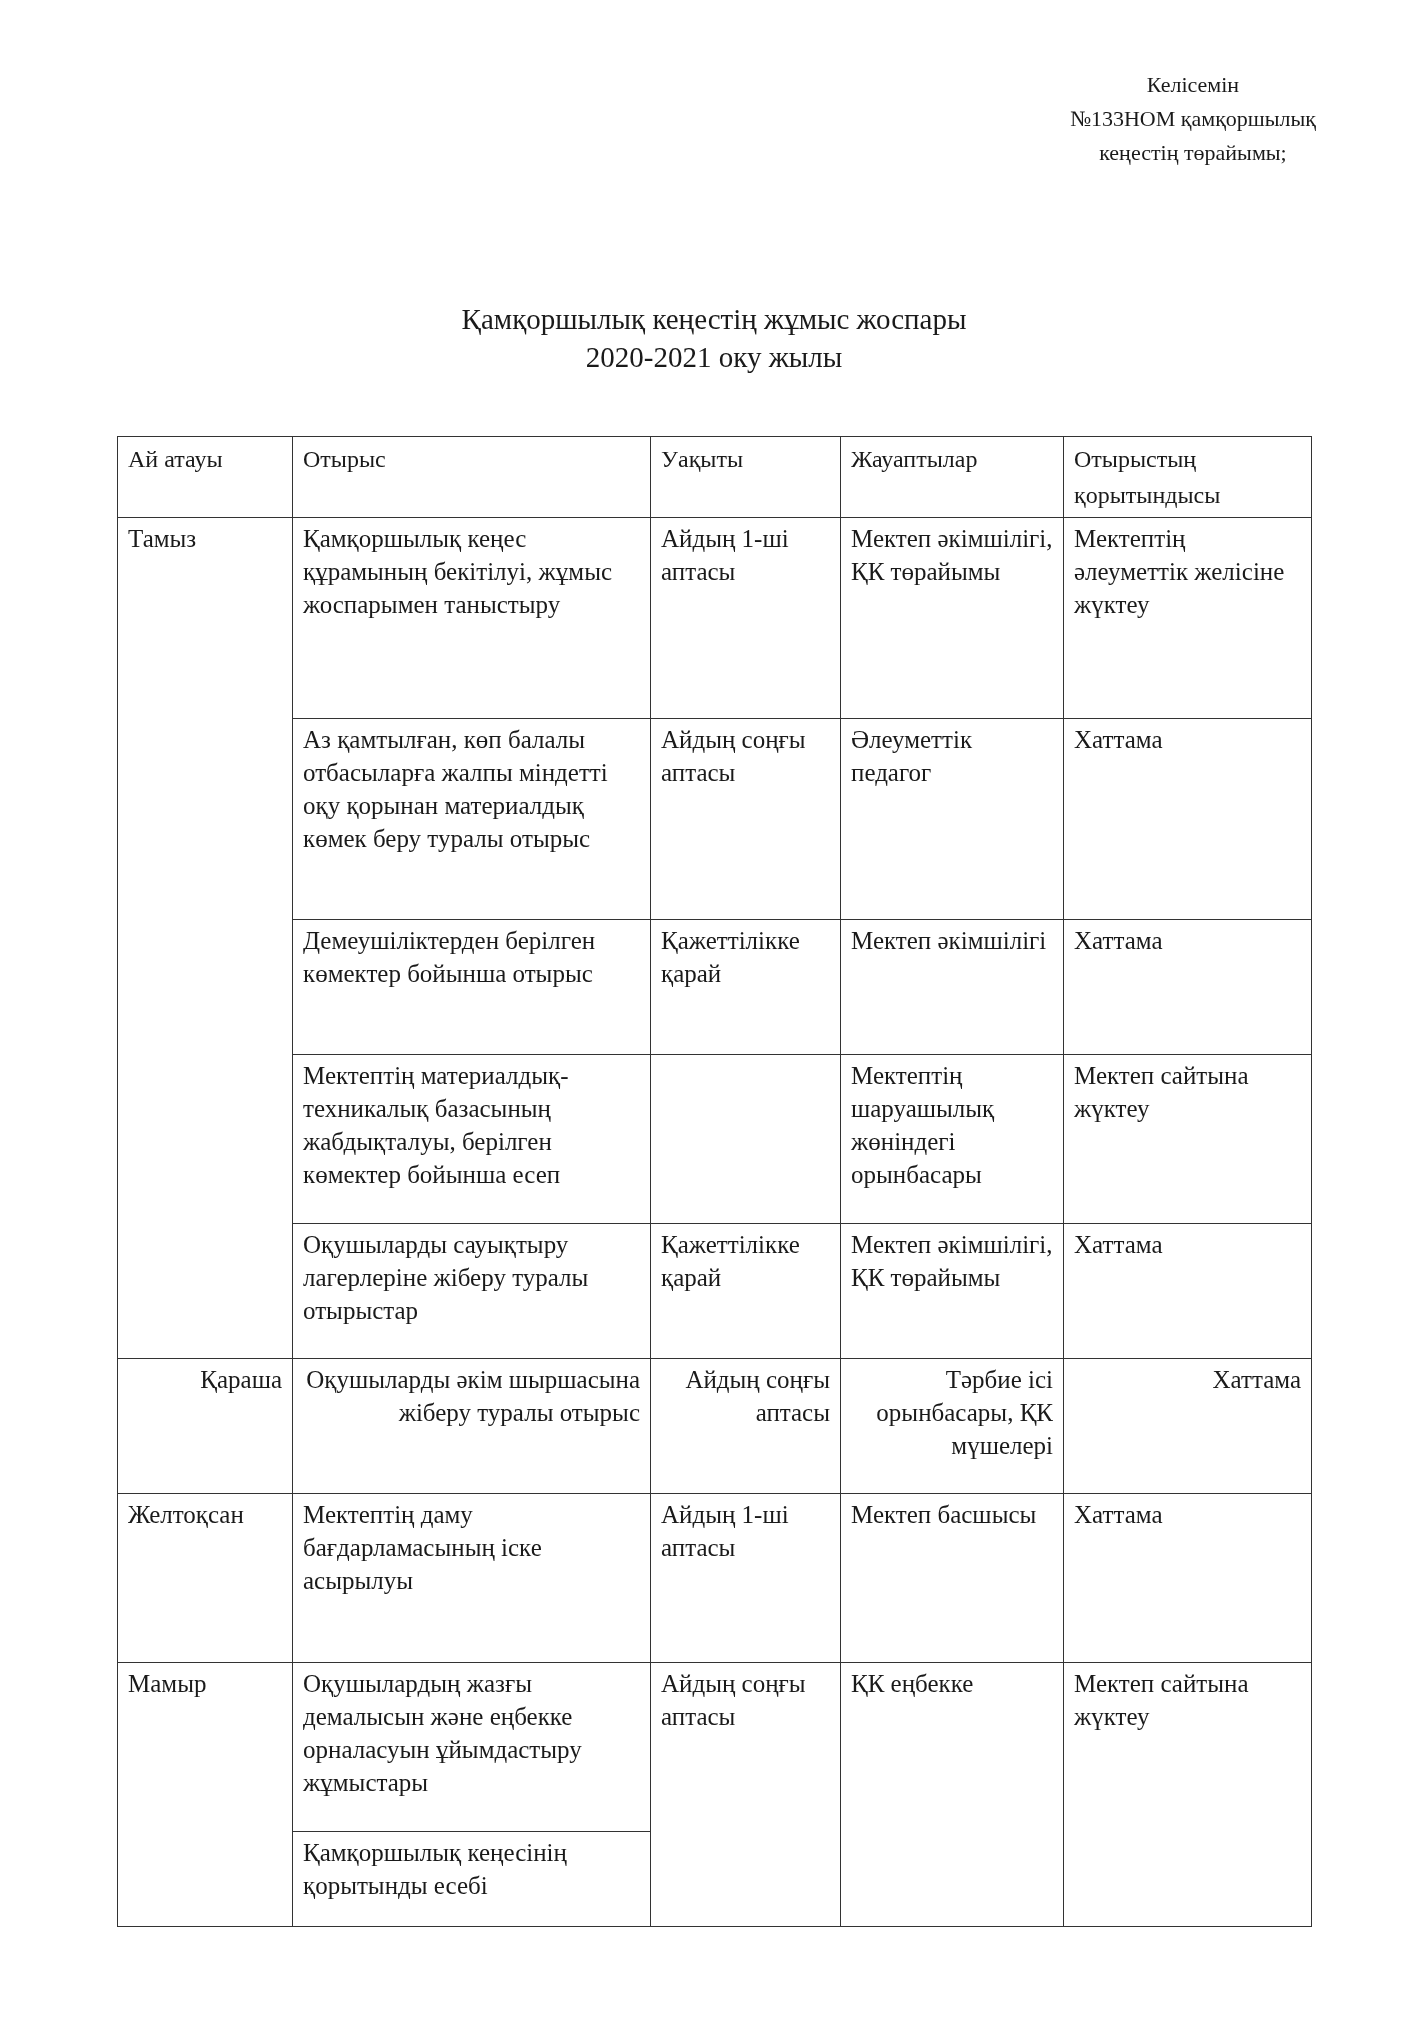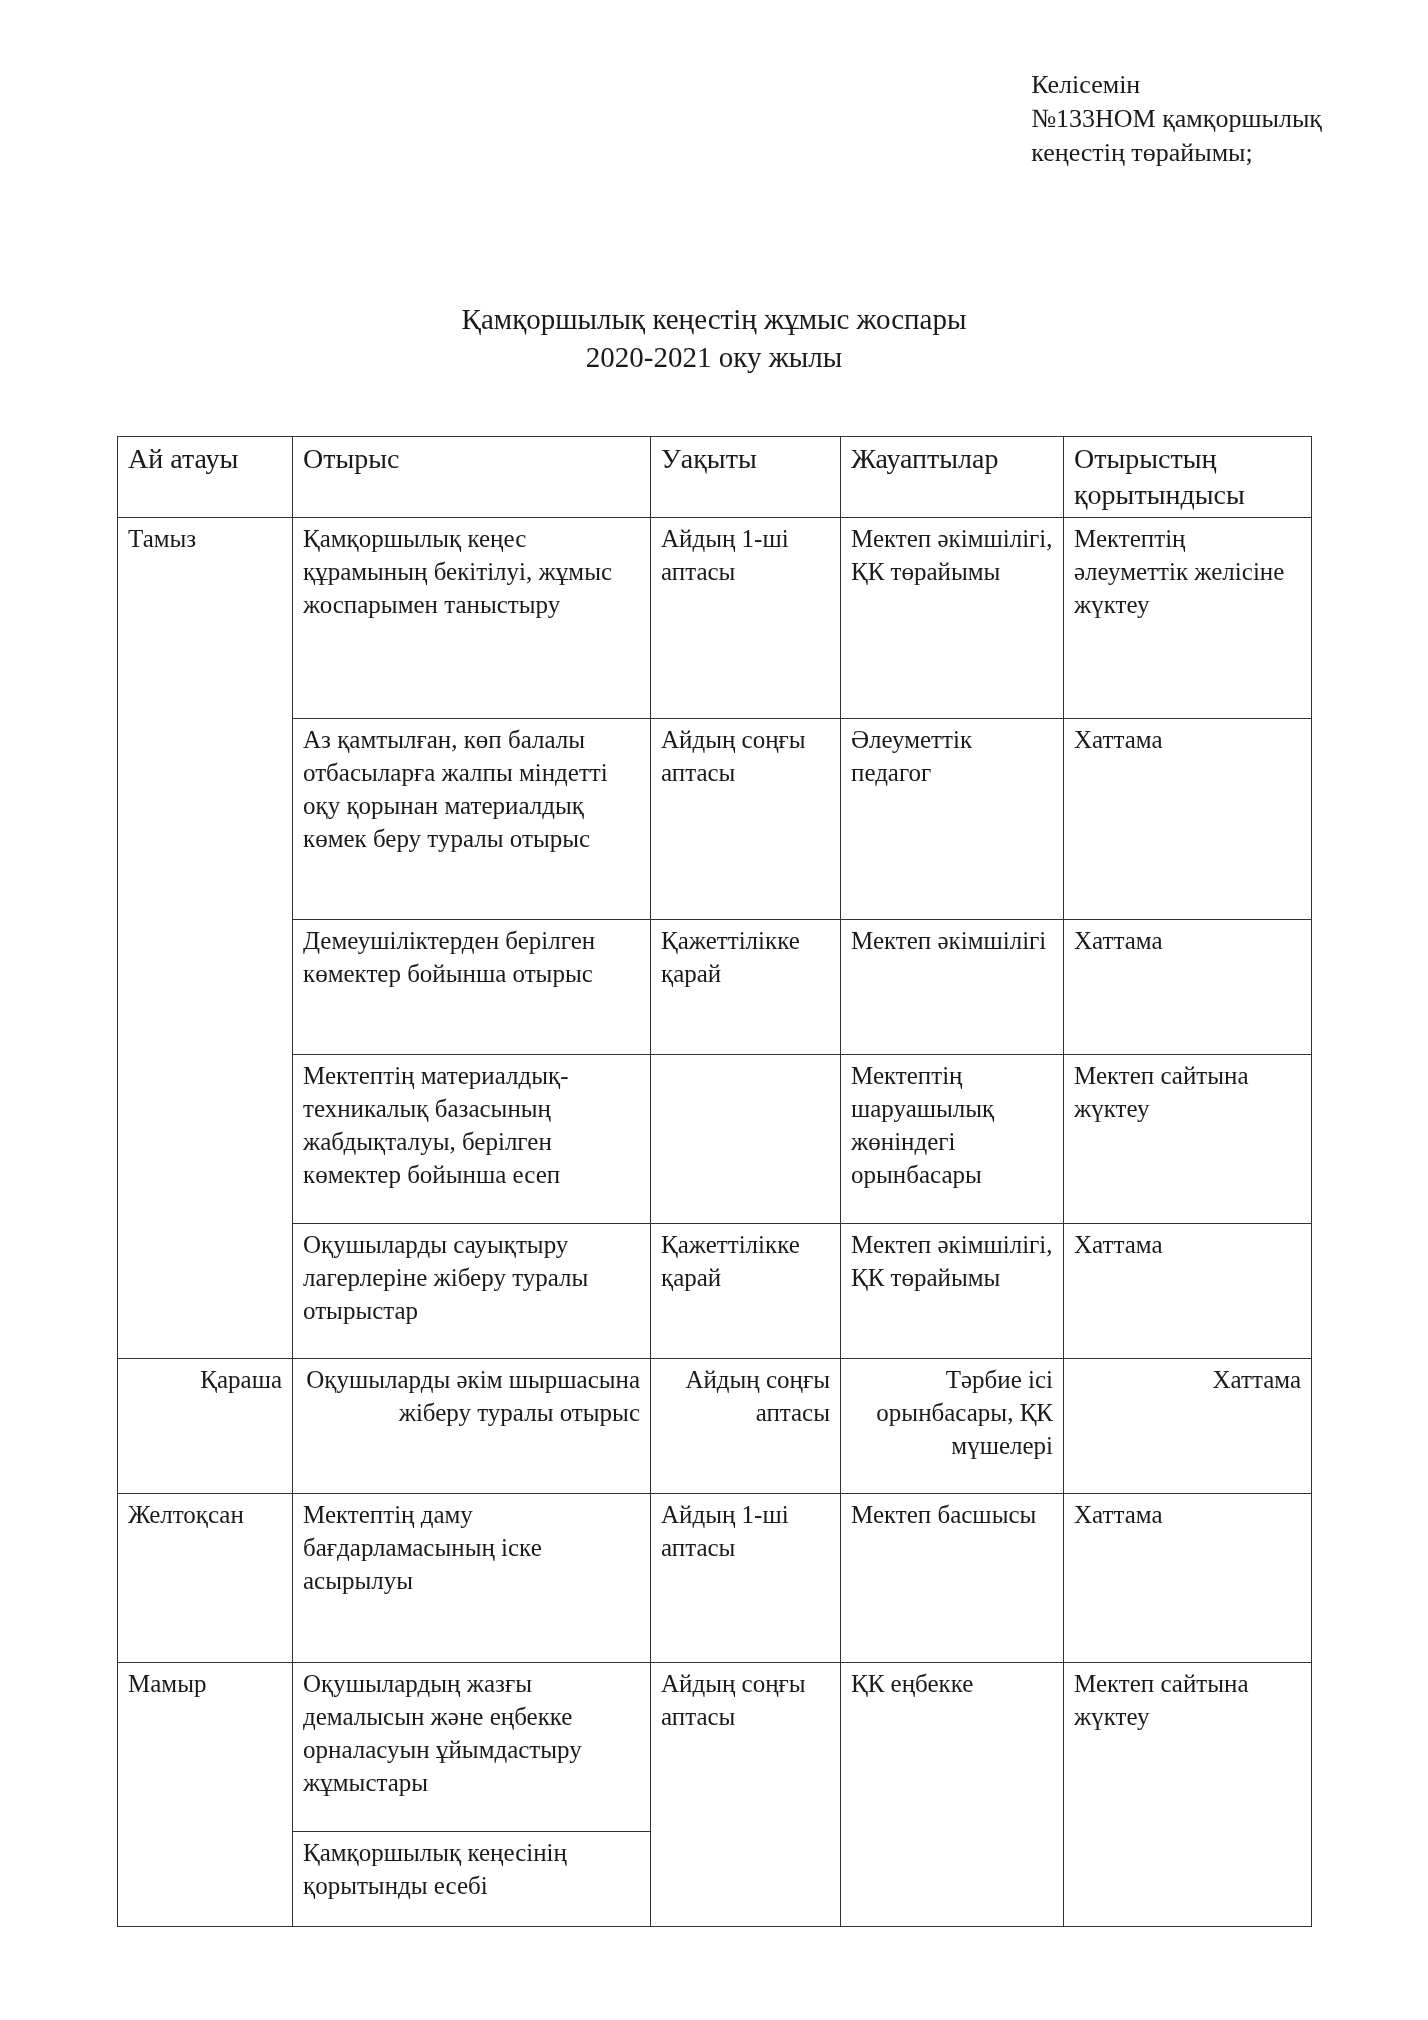--- a/index.html
+++ b/index.html
@@ -2,22 +2,22 @@
 <html><head>
   <meta charset="utf-8">
   <style>
     html, body { margin: 0; padding: 0; background: #ffffff; }
     body {
       width: 1428px; height: 2020px; position: relative; overflow: hidden;
       font-family: "Liberation Serif", "DejaVu Serif", serif;
       color: #1a1a1a;
     }
     .approval {
-      position: absolute; top: 68px; right: 106px;
-      text-align: left; font-size: 26px; line-height: 34px;
+      position: absolute; top: 68px; right: 112px;
+      text-align: center; font-size: 22px; line-height: 34px;
     }
     .approval .line { display: block; }
     .sign-row { display: inline-flex; align-items: flex-end; }
     .sign-blank {
       display: inline-block; width: 135px; height: 30px;
       border-bottom: 1.5px solid #222; margin-left: 6px; position: relative;
     }
     .sign-blank svg { position: absolute; left: 0; top: -30px; }
     .title {
       position: absolute; top: 300px; left: 0; width: 1428px;
@@ -26,21 +26,21 @@
     .title .line { display: block; }
     table.plan {
       position: absolute; top: 436px; left: 117px;
       width: 1194px; border-collapse: collapse; table-layout: fixed;
       font-size: 25px; line-height: 33px;
     }
     table.plan th, table.plan td {
       border: 1.6px solid #333; vertical-align: top;
       padding: 4px 10px 4px 10px; text-align: left; font-weight: normal;
     }
-    table.plan th { font-size: 28px; line-height: 36px; height: 72px; }
+    table.plan th { font-size: 24px; line-height: 36px; height: 72px; }
     col.c1 { width: 175px; } col.c2 { width: 358px; } col.c3 { width: 190px; }
     col.c4 { width: 223px; } col.c5 { width: 248px; }
     tr.r1 td { height: 192px; }
     tr.r2 td { height: 192px; }
     tr.r3 td { height: 126px; }
     tr.r4 td { height: 160px; }
     tr.r5 td { height: 126px; }
     tr.r6 td { height: 126px; text-align: right; }
     tr.r7 td { height: 160px; }
     tr.r8 td.sub { height: 160px; }

